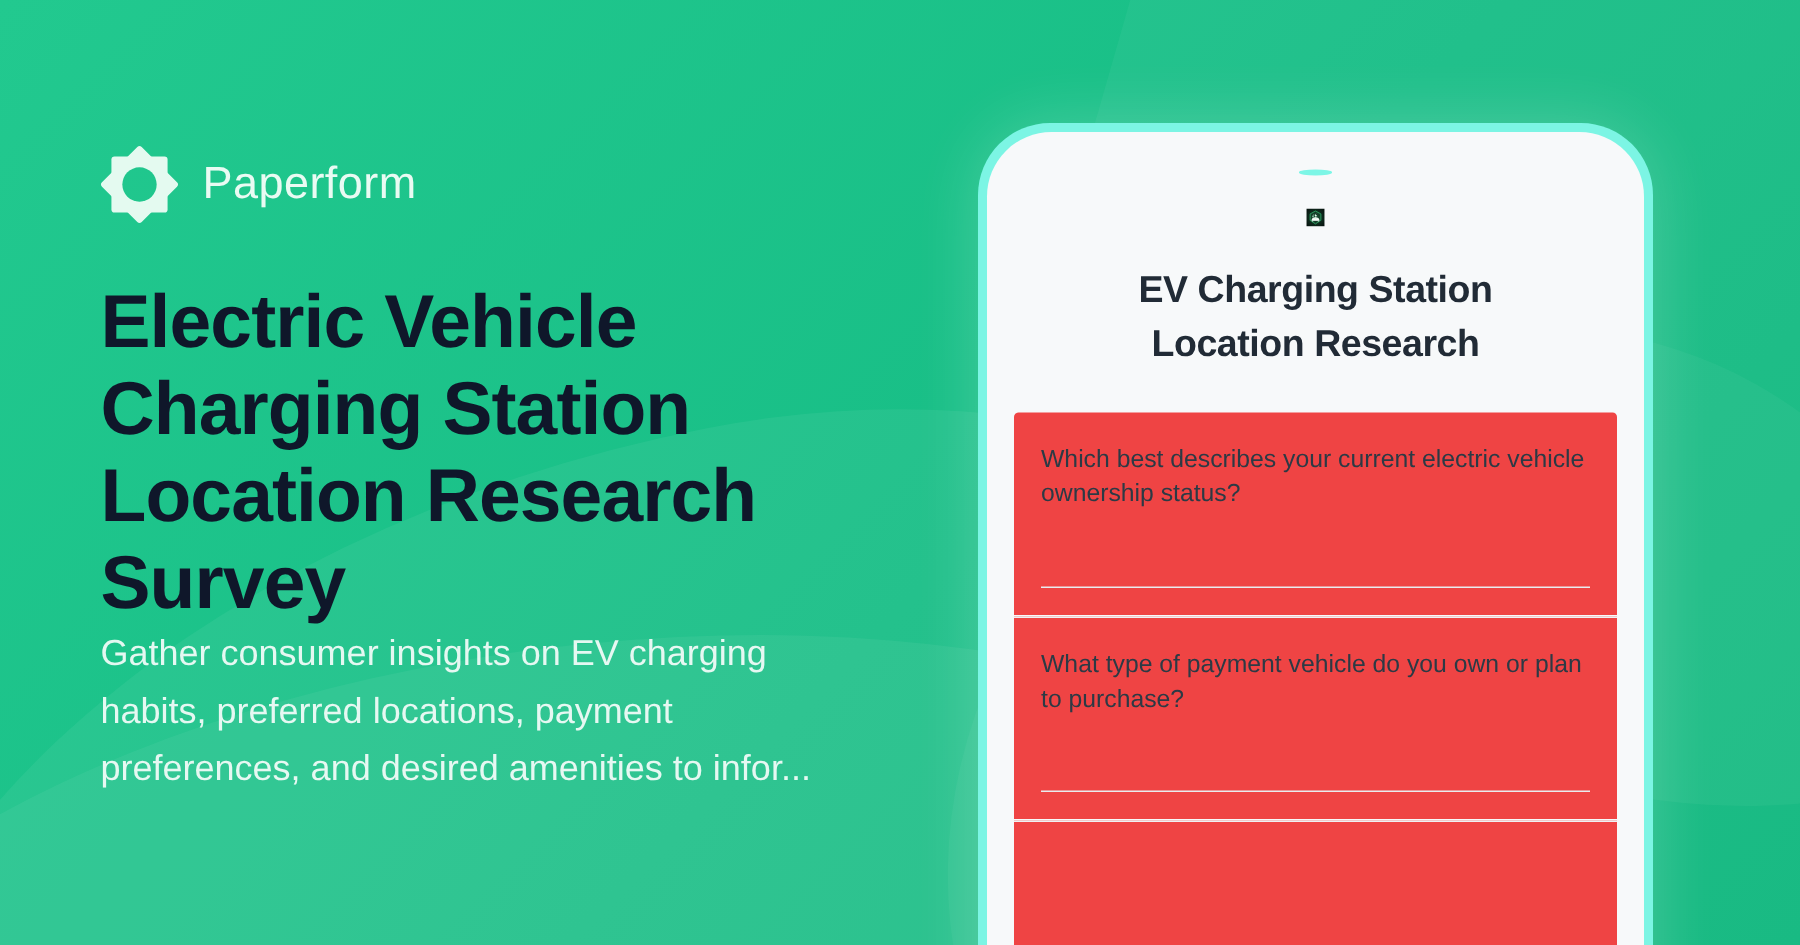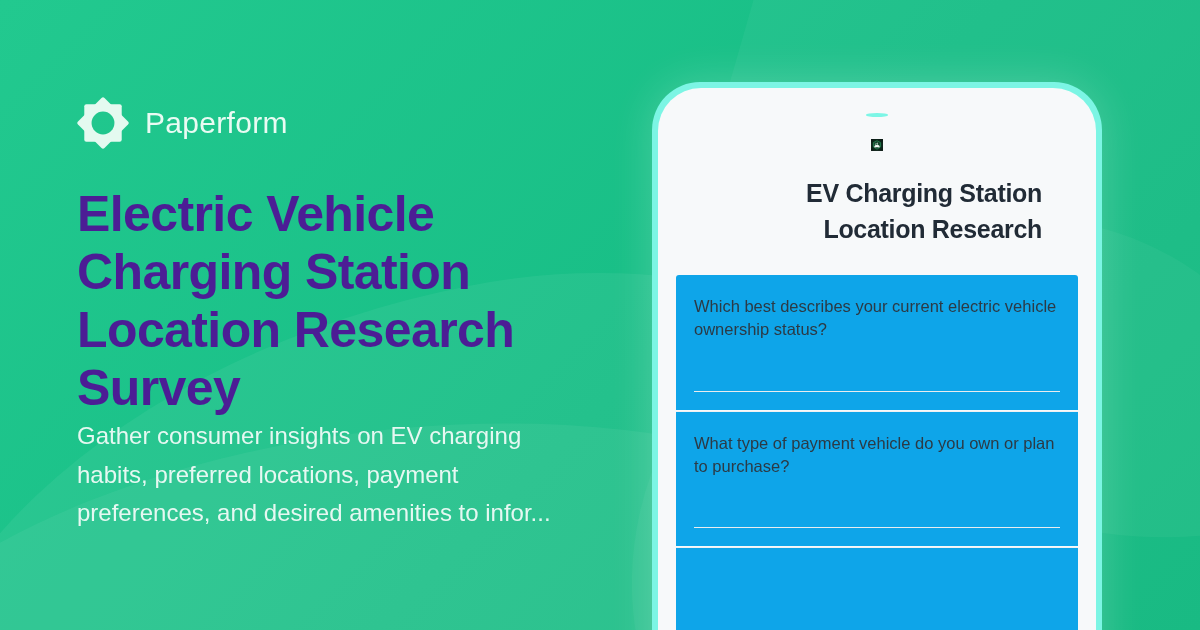--- a/index.html
+++ b/index.html
@@ -37,32 +37,32 @@
   }
   .swoosh-d {
     right:-120px; bottom:-220px; width:700px; height:620px;
     background:rgba(255,255,255,0.04);
     transform:rotate(-18deg);
     border-radius:55% 45% 0 0;
   }
 
   
   #left-panel {
-    position:absolute; left:77px; top:0; width:580px; height:630px;
+    position:absolute; left:67px; top:0; width:580px; height:630px;
     display:flex; flex-direction:column; justify-content:center;
     z-index:5;
   }
   #brand-row { display:flex; align-items:center; gap:16px; margin-bottom:36px; }
   #brand-mark { width:52px; height:52px; display:block; }
   #brand-name {
     font-size:30px; font-weight:400; color:#E9FBF3;
     letter-spacing:0.3px; line-height:1;
   }
   #headline {
-    font-size:50px; font-weight:700; color:#4c1d95;
+    font-size:50px; font-weight:700; color:#0f172a;
     line-height:1.16; letter-spacing:-0.6px;
     max-width:500px; 
   }
   #subhead {
     font-size:24px; font-weight:400; color:rgba(255,255,255,0.88);
     line-height:1.62; max-width:505px;
   }
 
   
   #phone-frame {
@@ -89,30 +89,30 @@
     margin-top:25px;
   }
   #form-icon {
     width:74px; height:74px; margin-top:22px;
     border-radius:4px; overflow:hidden;
     display:block;
   }
   #form-title {
     margin-top:24px;
     font-size:25px; font-weight:700; color:#212B36;
-    text-align:right; line-height:1.45;
+    text-align:center; line-height:1.45;
     letter-spacing:-0.3px;
     max-width:330px;
   }
   #question-list {
     margin-top:28px; width:402px;
     display:flex; flex-direction:column; gap:1px;
   }
   .question-card {
-    background:#0ea5e9;
+    background:#ef4444;
     padding:20px 18px 0 18px;
     border-top:1px solid #EFF1F3;
     min-height:135px;
     position:relative;
   }
   .question-card:first-child { border-top:none; border-radius:3px 3px 0 0; }
   .question-text {
     font-size:16.5px; color:#2C3A45; line-height:1.42; font-weight:400;
   }
   .answer-rule {

